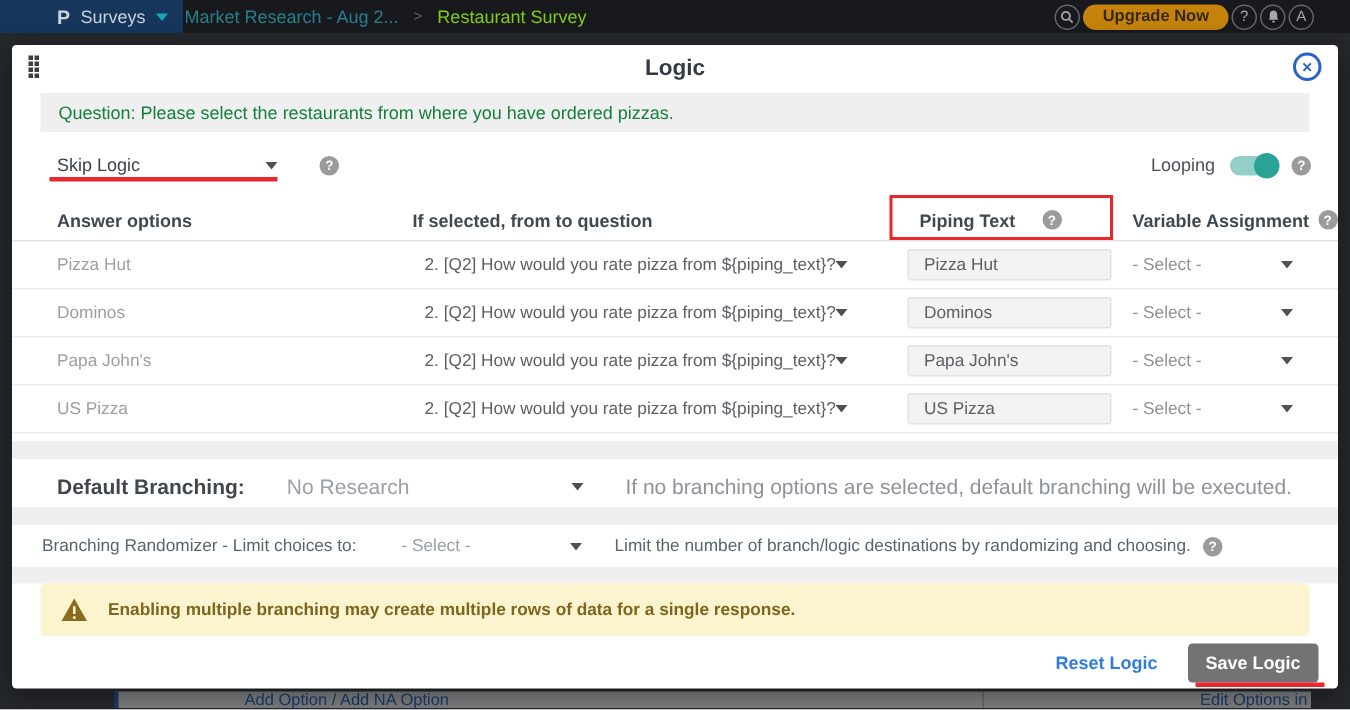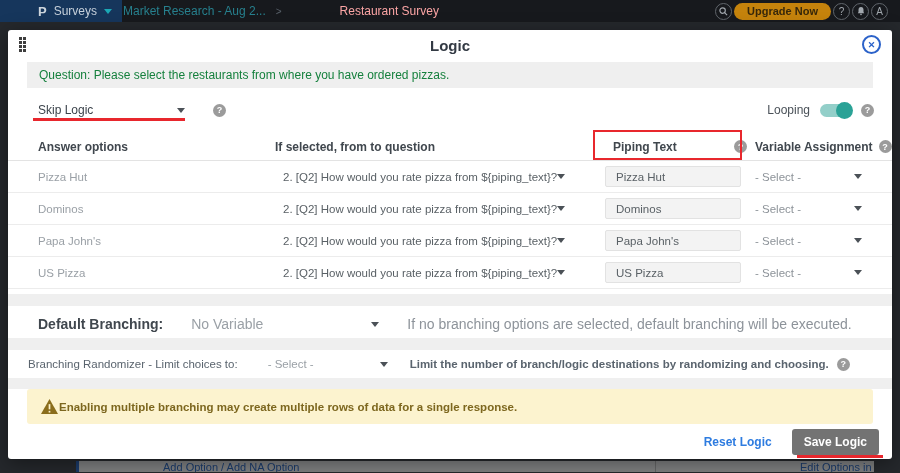--- a/index.html
+++ b/index.html
@@ -10,22 +10,22 @@
   
   .topbar { position:absolute; top:0; left:0; width:100%; height:22px; background:#17191d; z-index:6; }
   .topbar-left { position:absolute; left:0; top:0; width:122px; height:22px; background:#16365c;
                  display:flex; align-items:center; padding-left:38px; gap:7px; cursor:pointer;
                  color:#c6d0da; font-size:12px; }
   .logo { font-weight:bold; font-size:13px; color:#cdd5dc; }
   .breadcrumb { position:absolute; left:123px; top:0; height:22px; display:flex; align-items:center;
                 gap:10px; font-size:12px; }
   .bc-parent { color:#27808e; cursor:pointer; }
   .bc-sep { color:#59616a; font-size:10px; }
-  .bc-current { color:#fca5a5;margin-left:48px; }
-  .topbar-right { position:absolute; right:12px; top:0; height:22px; display:flex; align-items:center; gap:2px; }
+  .bc-current { color:#84cc16; }
+  .topbar-right { position:absolute; right:24px; top:0; height:22px; display:flex; align-items:center; gap:2px; }
   .tb-circle { width:17px; height:17px; border-radius:50%; border:1px solid #61666c; color:#a2a8ae;
                font-size:10px; display:flex; align-items:center; justify-content:center; cursor:pointer; }
   .upgrade { height:17px; padding:0 13px; border-radius:9px; background:#c5830c; color:#38280a;
              font-size:11px; font-weight:bold; display:flex; align-items:center; cursor:pointer; }
 
   
   .page-strip { position:absolute; left:76px; right:26px; top:461px; height:11px; background:#ffffff;
                 border-left:3px solid #2e6fd0; z-index:1; overflow:hidden; font-size:11px; color:#2e6fd0; }
   .page-strip .lnk { position:absolute; top:0; line-height:13px; cursor:pointer; white-space:nowrap; }
   .ps-add { left:84px; }
@@ -53,21 +53,21 @@
   .skip-help { margin-left:28px; }
   .looping-wrap { margin-left:auto; display:flex; align-items:center; gap:10px; font-size:12px; color:#4a5158; }
   .toggle { position:relative; width:31px; height:13px; border-radius:7px; background:#93cfc9; cursor:pointer; }
   .toggle-knob { position:absolute; right:-2px; top:-2px; width:17px; height:17px; border-radius:50%; background:#2aa296; }
 
   
   .logic-table { position:absolute; left:0; right:0; top:103px; }
   .lt-head { display:flex; align-items:center; height:28px; padding-left:30px; border-bottom:1px solid #e3e3e3;
              font-size:12px; font-weight:bold; color:#40474e; }
   .h-answer { width:237px; } .h-jump { width:330px; }
-  .h-piping { width:142px; padding-left:8px; display:flex; align-items:center; gap:18px;justify-content:space-between; }
+  .h-piping { width:142px; padding-left:8px; display:flex; align-items:center; gap:18px; }
   .h-variable { flex:1; padding-left:8px; display:flex; align-items:center; gap:6px; }
   .lt-row { display:flex; align-items:center; height:32px; padding-left:30px; border-bottom:1px solid #ececec; }
   .c-answer { width:237px; color:#9aa0a6; font-size:11.5px; }
   .c-jump { width:330px; display:flex; align-items:center; 
             padding:0 30px 0 8px; color:#5a6166; font-size:11.5px; cursor:pointer; }
   .c-piping { width:142px; }
   .c-piping input { width:136px; height:21px; background:#f3f3f3; border:1px solid #e2e2e2; border-radius:2px;
                     font-family:"Liberation Sans",sans-serif; font-size:11.5px; color:#5a6166; padding-left:10px; }
   .c-variable { flex:1; display:flex; align-items:center; justify-content:space-between;
                 padding:0 30px 0 8px; color:#8d9399; font-size:11.5px; cursor:pointer; }
@@ -79,25 +79,25 @@
             align-items:center; font-size:14px; }
   .db-label { font-weight:bold; color:#40474e; }
   .db-value { color:#9aa0a6; margin-left:28px; cursor:pointer; }
   .db-caret { margin-left:108px; }
   .db-desc { color:#8d939a; margin-left:28px; }
 
   .br-row { position:absolute; left:20px; right:18px; top:320px; height:28px; display:flex;
             align-items:center; font-size:11.5px; color:#5a646e; }
   .br-value { color:#9aa0a6; margin-left:30px; cursor:pointer; }
   .br-caret { margin-left:66px; }
-  .br-desc { margin-left:22px;font-weight:bold; }
+  .br-desc { margin-left:22px; }
   .br-help { margin-left:8px; }
 
   .warning { position:absolute; left:19px; right:19px; top:359px; height:35px; background:#fcf3cf;
-             border-radius:3px; display:flex; align-items:center; padding-left:13px; }
+             border-radius:3px; display:flex; align-items:center; padding-left:13px; gap:13px; }
   .warning-text { color:#7d671f; font-size:11.5px; font-weight:bold; }
 
   .m-footer { position:absolute; right:13px; top:398px; height:28px; display:flex; align-items:center; gap:20px; }
   .reset-link { color:#2e7ce0; font-size:12px; font-weight:bold; cursor:pointer; }
   .save-btn { background:#737373; color:#fff; font-size:12px; font-weight:bold; padding:6px 12px;
               border-radius:3px; border:none; cursor:pointer; font-family:"Liberation Sans",sans-serif; }
 
   
   .ann-skip-underline { position:absolute; left:25px; top:88px; width:152px; height:3px; background:#e8272d; z-index:12; }
   .ann-piping-box { position:absolute; left:585px; top:100px; width:149px; height:30px; border:2px solid #e8272d; z-index:12; }
@@ -252,21 +252,21 @@
           <span>- Select -</span>
           <span class="car"></span>
         </span>
       </div>
     </div>
 
     <div class="band band1"></div>
 
     <div class="db-row">
       <span class="db-label">Default Branching:</span>
-      <span class="db-value">No Variable</span>
+      <span class="db-value">No Research</span>
       <span class="car db-caret"></span>
       <span class="db-desc">If no branching options are selected, default branching will be executed.</span>
     </div>
 
     <div class="band band2"></div>
 
     <div class="br-row">
       <span>Branching Randomizer - Limit choices to:</span>
       <span class="br-value">- Select -</span>
       <span class="car br-caret"></span>

